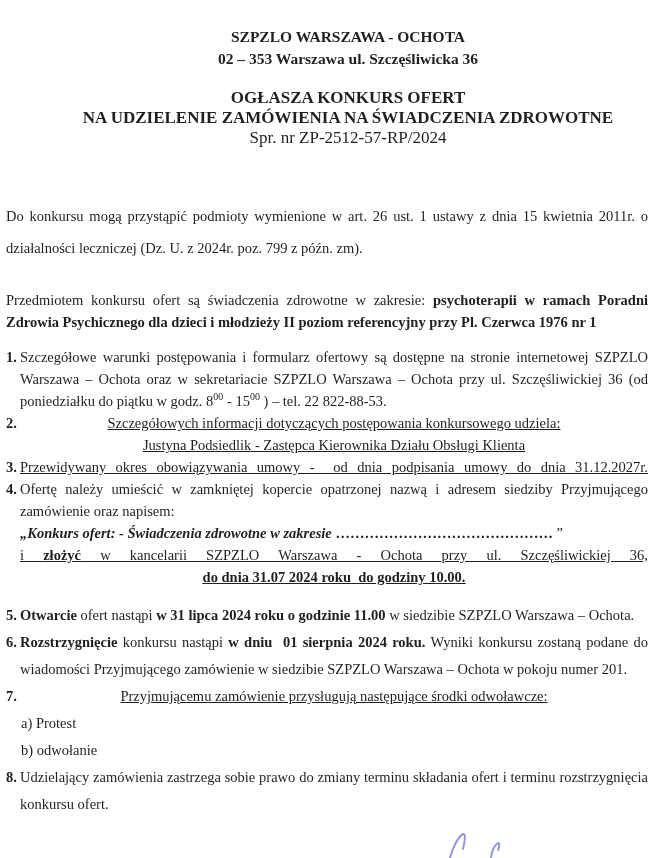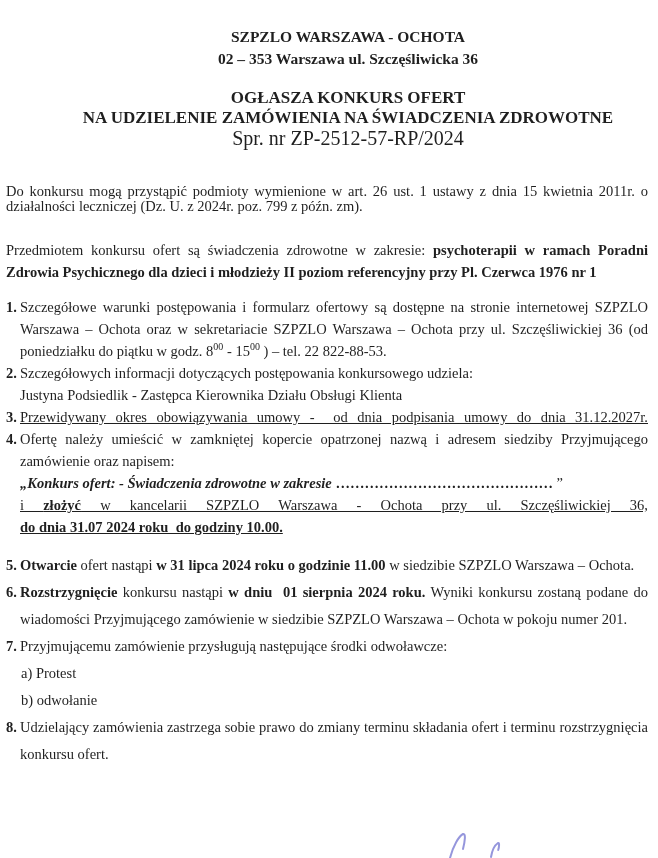--- a/index.html
+++ b/index.html
@@ -9,30 +9,30 @@
     font-size:14.5px;color:#1f1f1f;
     -webkit-font-smoothing:antialiased;
   }
   .page{position:relative;width:658px;height:858px;background:#fff;}
 
   
   header{padding-top:26px;text-align:center;padding-left:38px;}
   .h-org,.h-addr{font-weight:bold;font-size:15.5px;line-height:22px;}
   .h-announce{margin-top:18px;}
   .h-a1,.h-a2{font-weight:bold;font-size:17px;line-height:20px;}
-  .h-case{font-weight:normal;font-size:20px;line-height:20px;}
+  .h-case{font-weight:normal;font-size:17px;line-height:20px;}
 
   
   main{padding:0 10px 0 6px;}
   .para{margin:0;text-align:justify;line-height:inherit;}
-  .para.line{text-align:left;}
+  .para.line{text-align:center;text-decoration:underline;}
   .para.stretch{text-align:justify;text-align-last:justify;text-decoration:underline;}
   .para.quote-line{text-align:left;white-space:nowrap;overflow:hidden;}
   .para.sub{text-align:left;margin-left:1px;}
-  .intro-1{margin-top:36px;line-height:15px;}
+  .intro-1{margin-top:52px;line-height:32px;}
   .intro-2{margin-top:25px;line-height:22px;}
 
   .list{margin-top:13px;}
   .li{position:relative;padding-left:14px;line-height:22px;}
   .li.wide{line-height:27px;}
   .li .num{position:absolute;left:0;top:0;font-weight:bold;}
   .list .li:nth-child(5){margin-top:14px;}
 
   .b{font-weight:bold;}
   .i{font-style:italic;}

